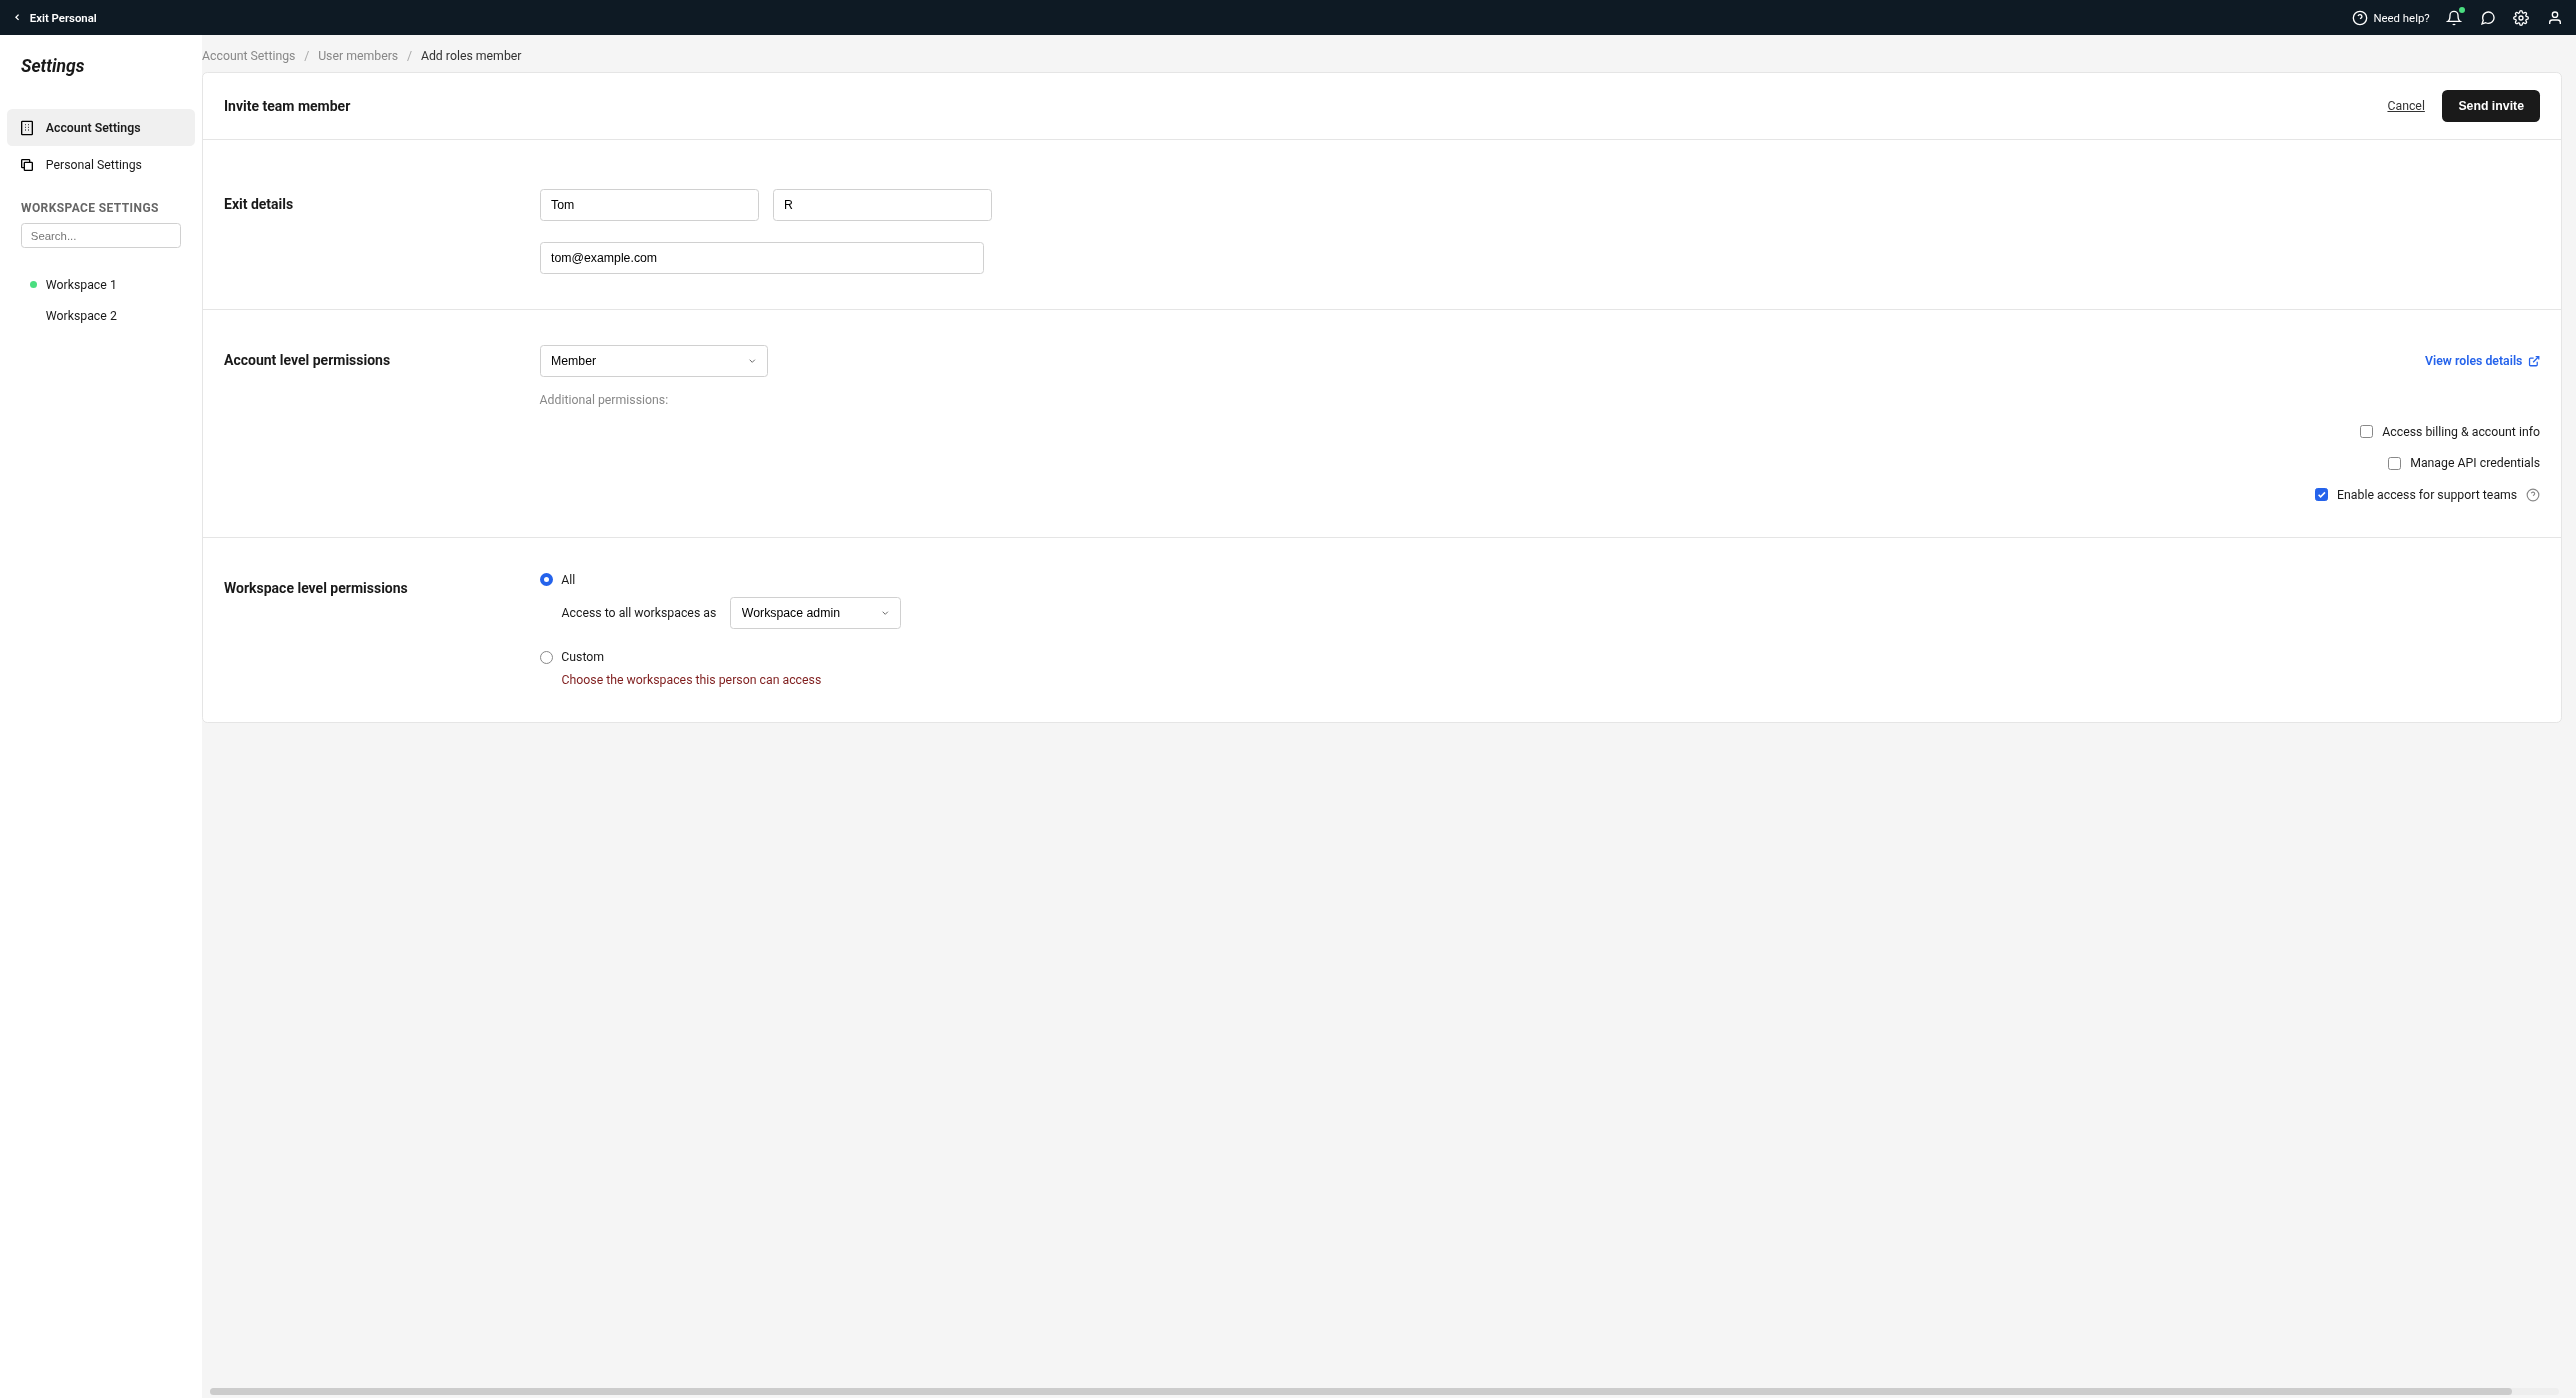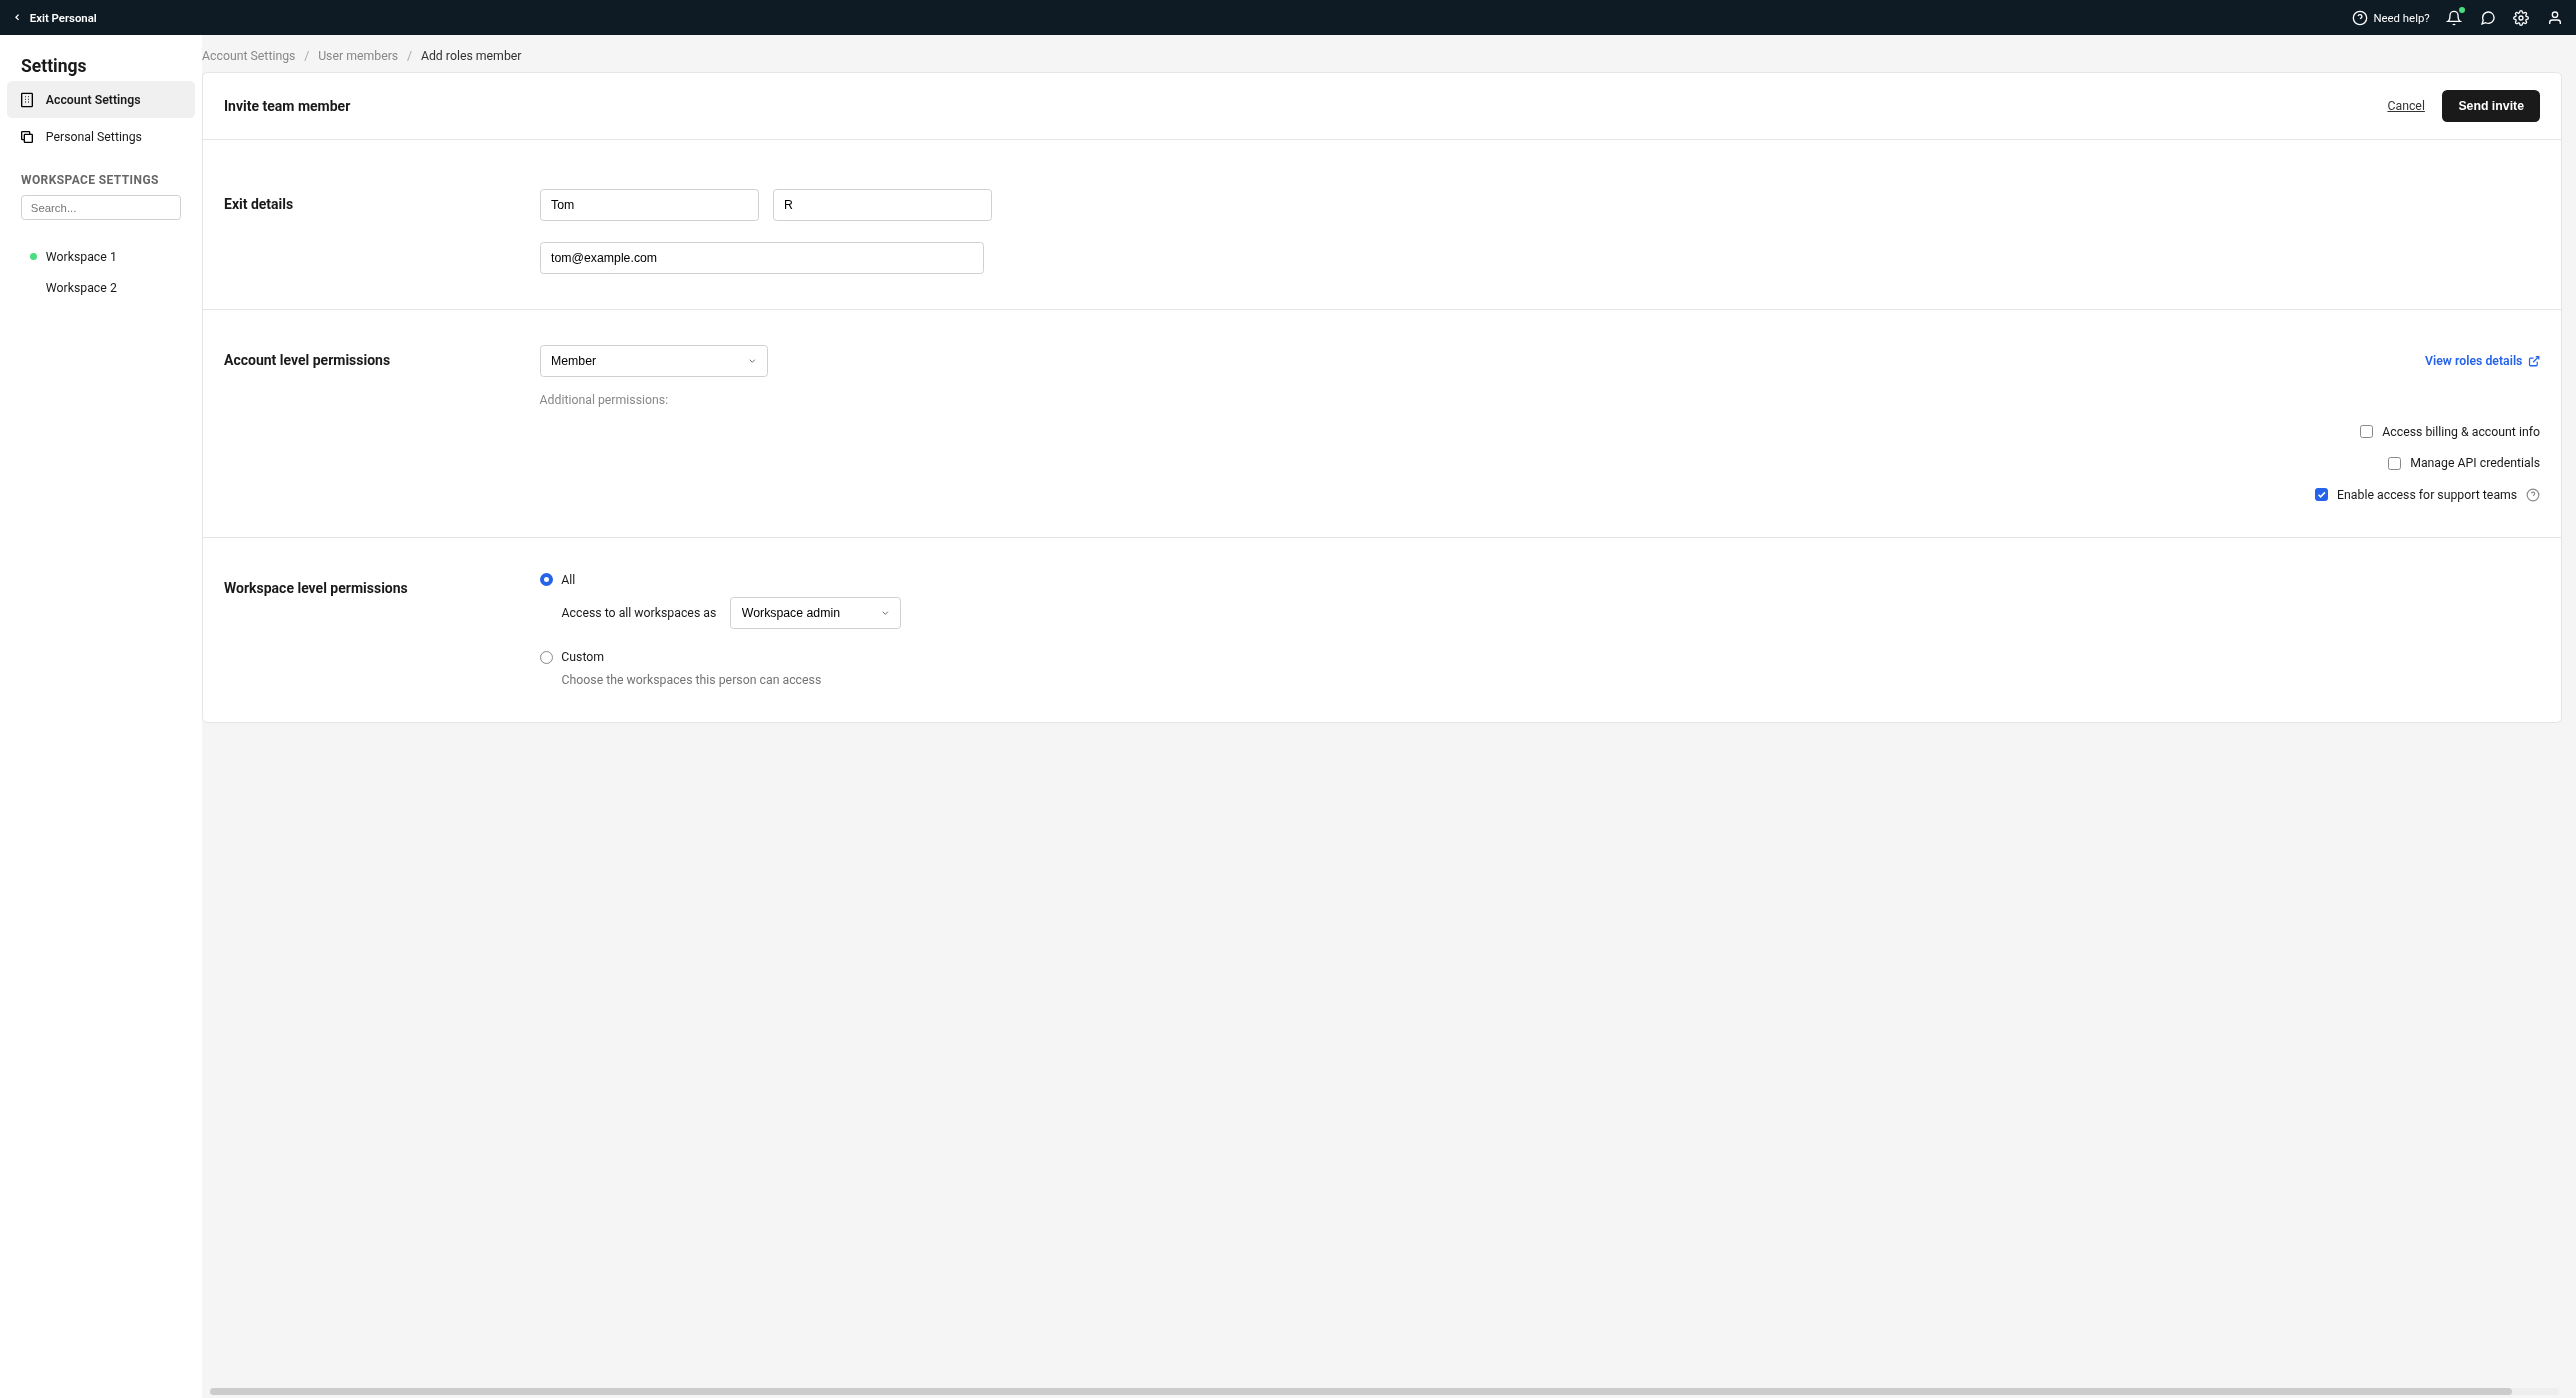--- a/index.html
+++ b/index.html
@@ -73,21 +73,22 @@
     .sidebar {
       width: 202px;
       background: #fff;
       padding: 21px 7px 7px 7px;
       flex-shrink: 0;
     }
     .sidebar h1 {
       font-size: 17.5px;
       font-weight: 700;
       padding-left: 14px;
-      margin-bottom: 5px;
+      margin-bottom: 33px;
+      font-style: italic;
     }
     .nav-item {
       display: flex;
       align-items: center;
       gap: 10.5px;
       padding: 10.5px 12.3px;
       border-radius: 5.3px;
       cursor: pointer;
       font-size: 12.3px;
     }
@@ -333,21 +334,21 @@
       gap: 14px;
       font-size: 12.3px;
     }
     .radio-group + .radio-group {
       margin-top: 21px;
     }
     .radio-desc {
       margin-left: 22px;
       margin-top: 8.8px;
       font-size: 12.3px;
-      color: #737373;
+      color: #7f1d1d;
     }
     .scroll-track {
       position: fixed;
       bottom: 3.5px;
       left: 210px;
       right: 17.5px;
       height: 7px;
       background: #eee;
       border-radius: 3.5px;
     }

